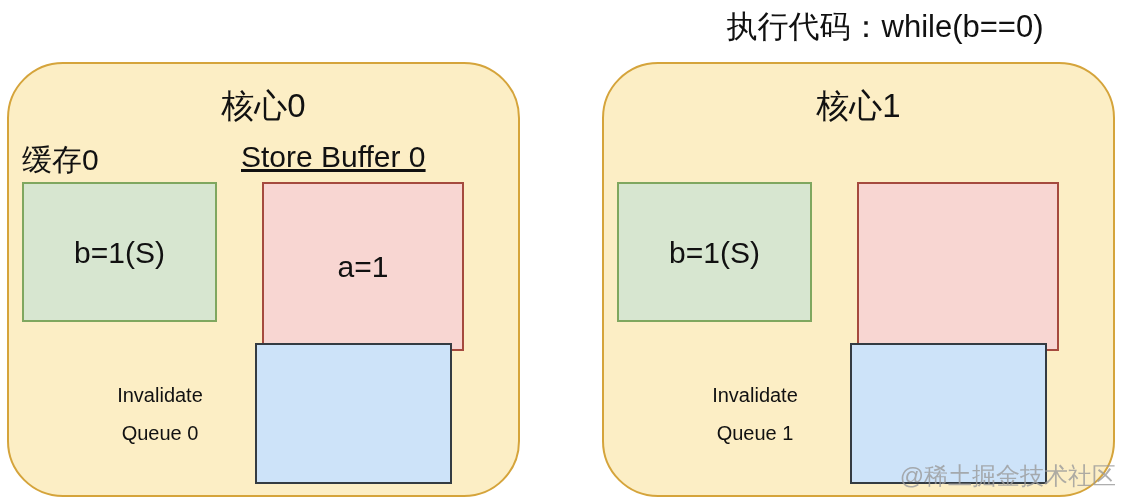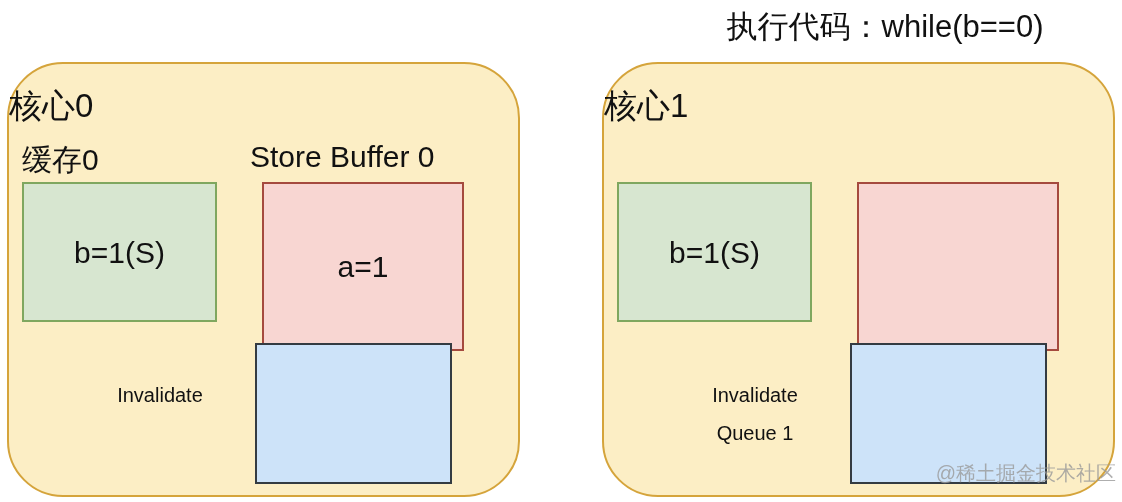--- a/index.html
+++ b/index.html
@@ -22,25 +22,25 @@
   .core{
     position:absolute;top:62px;width:513px;height:435px;
     background:var(--core-fill);
     border:2.5px solid var(--core-border);
     border-radius:56px;box-sizing:border-box;
   }
   .core-0{left:7px;}
   .core-1{left:602px;}
   .core-title{
     position:absolute;left:0;top:20px;width:100%;
-    font-size:33px;
+    text-align:center;font-size:33px;
   }
   .sub-label{position:absolute;top:76px;font-size:30px;text-align:left;white-space:nowrap;}
   .cache-label{left:13px;width:195px;}
-  .sb-label{left:241px;width:215px;}
+  .sb-label{left:232px;width:215px;text-decoration:underline;}
   .box{
     position:absolute;box-sizing:border-box;
     display:flex;flex-direction:column;justify-content:center;align-items:center;
     font-size:30px;line-height:39px;
   }
   .cache-box{
     left:13px;top:118px;width:195px;height:140px;
     background:var(--cache-fill);border:2px solid var(--cache-border);
   }
   .sb-box{
@@ -50,21 +50,21 @@
   .iq-box{
     left:246px;top:279px;width:197px;height:141px;
     background:var(--invalidate-fill);border:2px solid var(--invalidate-border);
   }
   .iq-label{
     position:absolute;left:46px;top:312px;width:210px;
     font-size:20px;line-height:38px;text-align:center;
   }
   .watermark{
     position:absolute;right:6px;top:460px;
-    font-size:20px;color:var(--watermark);opacity:0.8;white-space:nowrap;
+    font-size:24px;color:var(--watermark);opacity:0.8;white-space:nowrap;
   }
 </style>
 </head>
 <body>
 
 <div class="canvas">
 
   <div class="code-label">执行代码：while(b==0)</div>
 
   <section class="core core-0">
@@ -76,20 +76,21 @@
     <div class="box cache-box">
       <div class="box-line">b=1(S)</div>
     </div>
 
     <div class="box sb-box">
       <div class="box-line">a=1</div>
     </div>
 
     <div class="iq-label">
       <div>Invalidate</div>
+      <div>Queue 0</div>
     </div>
 
     <div class="box iq-box"></div>
   </section>
 
   <section class="core core-1">
     <div class="core-title">核心1</div>
 
 
     <div class="box cache-box">

